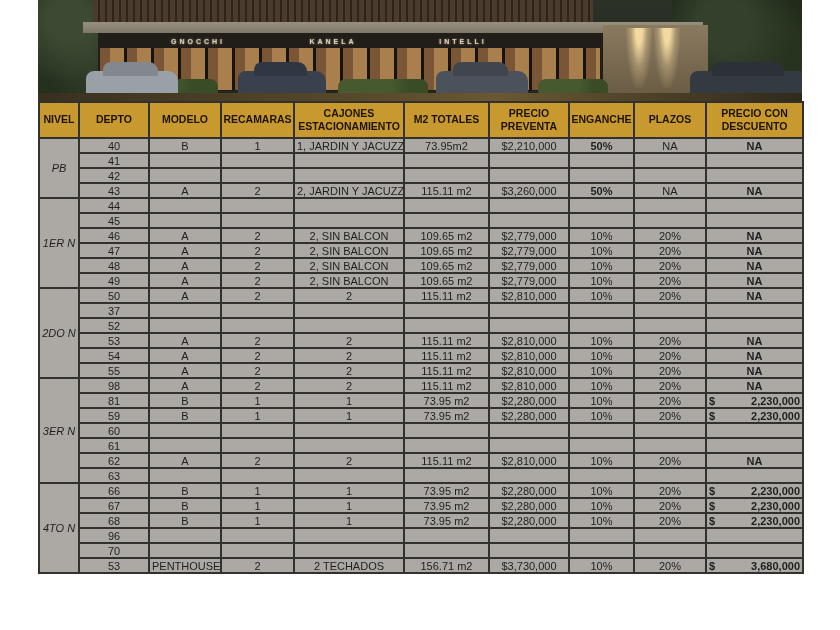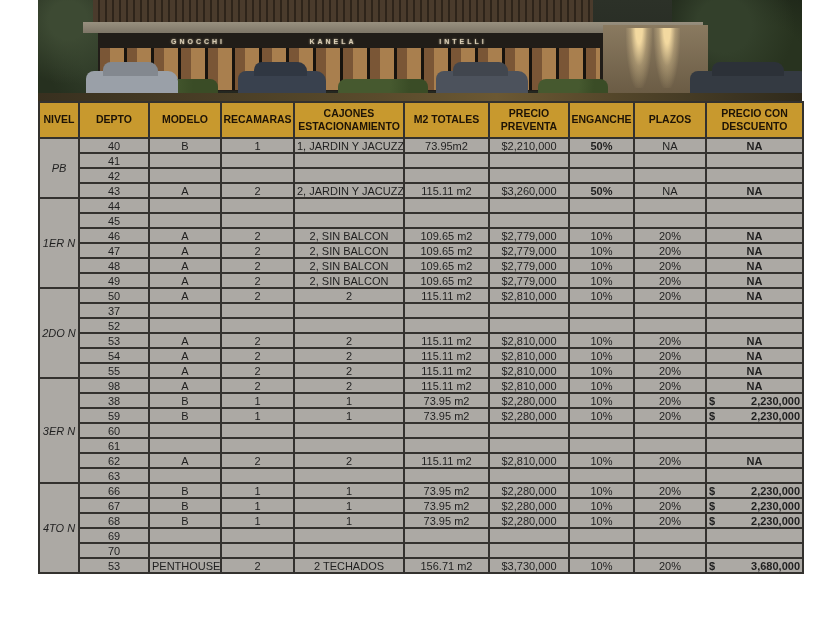--- a/index.html
+++ b/index.html
@@ -318,21 +318,21 @@
           <td class="">A</td>
           <td class="">2</td>
           <td class="small">2</td>
           <td class="">115.11 m2</td>
           <td class="">$2,810,000</td>
           <td class="">10%</td>
           <td class="">20%</td>
           <td class="b">NA</td>
         </tr>
         <tr class="r">
-          <td class="">38</td>
+          <td class="">81</td>
           <td class="">B</td>
           <td class="">1</td>
           <td class="small">1</td>
           <td class="">73.95 m2</td>
           <td class="">$2,280,000</td>
           <td class="">10%</td>
           <td class="">20%</td>
           <td class="money b">
             <div class="mwrap">
               <span>$</span>
@@ -443,21 +443,21 @@
           <td class="">10%</td>
           <td class="">20%</td>
           <td class="money b">
             <div class="mwrap">
               <span>$</span>
               <span>2,230,000</span>
             </div>
           </td>
         </tr>
         <tr class="r">
-          <td class="">69</td>
+          <td class="">96</td>
           <td class="yellow"></td>
           <td class="yellow"></td>
           <td class="yellow"></td>
           <td class="yellow"></td>
           <td class="yellow"></td>
           <td class="yellow"></td>
           <td class="yellow"></td>
           <td class="yellow"></td>
         </tr>
         <tr class="r">

